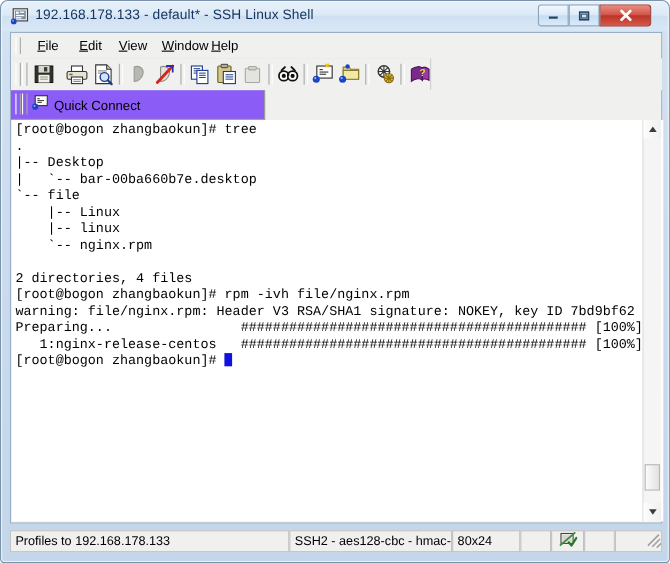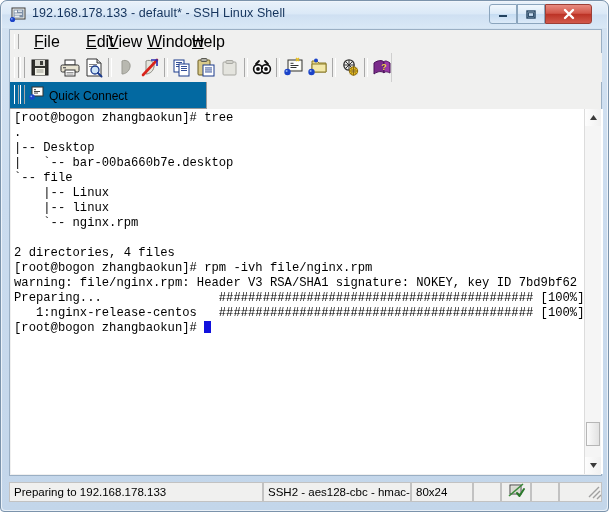--- a/index.html
+++ b/index.html
@@ -108,21 +108,21 @@
     left: 4px; top: 4px;
     width: 3px; height: 15px;
     border-left: 1px solid #ffffff;
     border-right: 1px solid #a8a8a8;
   }
   .menu-item {
     position: absolute;
     top: 3px;
     height: 17px;
     padding: 0 6px;
-    font-size: 16px;
+    font-size: 12px;
     color: #000000;
     line-height: 17px;
     cursor: default;
   }
   .menu-item .acc { text-decoration: underline; }
 
   
   #toolbar {
     position: absolute;
     left: 0; top: 23px;
@@ -161,23 +161,24 @@
   #toolbar2 {
     position: absolute;
     left: 0; top: 52px;
     width: 591px; height: 27px;
     background: #f0f0ef;
   }
   #tb2-panel {
     position: absolute;
     left: 0; top: 0;
     width: 196px; height: 26px;
-    background: #0369a1;
+    background: #8b5cf6;
     border-right: 1px solid #9a9a9a;
     border-bottom: 1px solid #9a9a9a;
+    padding-left: 34px;
   }
   .tb2-btn {
     position: absolute;
     top: 3px;
     height: 21px;
     display: flex;
     align-items: center;
     cursor: default;
   }
   .tb2-label {
@@ -319,21 +320,21 @@
       </span>
     </div>
   </div>
 
   <div id="client">
 
     <div id="menubar">
       <span id="menu-grip"></span>
 
       <div class="menu-item" style="left:18px"><span class="acc">F</span>ile</div>
-      <div class="menu-item" style="left:70px"><span class="acc">E</span>dit</div>
+      <div class="menu-item" style="left:56px"><span class="acc">E</span>dit</div>
       <div class="menu-item" style="left:92px"><span class="acc">V</span>iew</div>
       <div class="menu-item" style="left:131px"><span class="acc">W</span>indow</div>
       <div class="menu-item" style="left:176px"><span class="acc">H</span>elp</div>
     </div>
 
     <div id="toolbar">
       <span class="tb-grip" style="left:4px"></span>
       <span class="tb-grip" style="left:10px"></span>
 
       <div class="tb-btn" style="left:18px">
@@ -539,21 +540,21 @@
       <div class="sb-arrow" id="sb-down">
         <svg width="9" height="7" viewBox="0 0 9 7">
             <path d="M4.5 6 L1 1 L8 1 Z" fill="#3b3b3b"></path>
           </svg>
       </div>
     </div>
 
   </div>
 
   <div id="statusbar">
-    <div class="sb-cell" id="sbc-conn">Preparing to 192.168.178.133</div>
+    <div class="sb-cell" id="sbc-conn">Profiles to 192.168.178.133</div>
     <div class="sb-cell" id="sbc-ciph">SSH2 - aes128-cbc - hmac-md5</div>
     <div class="sb-cell" id="sbc-size">80x24</div>
     <div class="sb-cell" id="sbc-pad1"></div>
     <div class="sb-cell" id="sbc-icon">
       <span>
         <svg width="17" height="16" viewBox="0 0 17 16" style="margin-left:2px;vertical-align:-3px">
           <rect x="2" y="2" width="11" height="9" fill="#f6f6f0" stroke="#444"></rect>
           <rect x="3.2" y="3.2" width="8.6" height="6.6" fill="#d8d8d0"></rect>
           <path d="M1 13 L15 1" stroke="#3a8a3a" stroke-width="1.6"></path>
           <path d="M9 10 L11.5 13 L16 6" fill="none" stroke="#2a7a2a" stroke-width="2" stroke-linecap="round" stroke-linejoin="round"></path>

